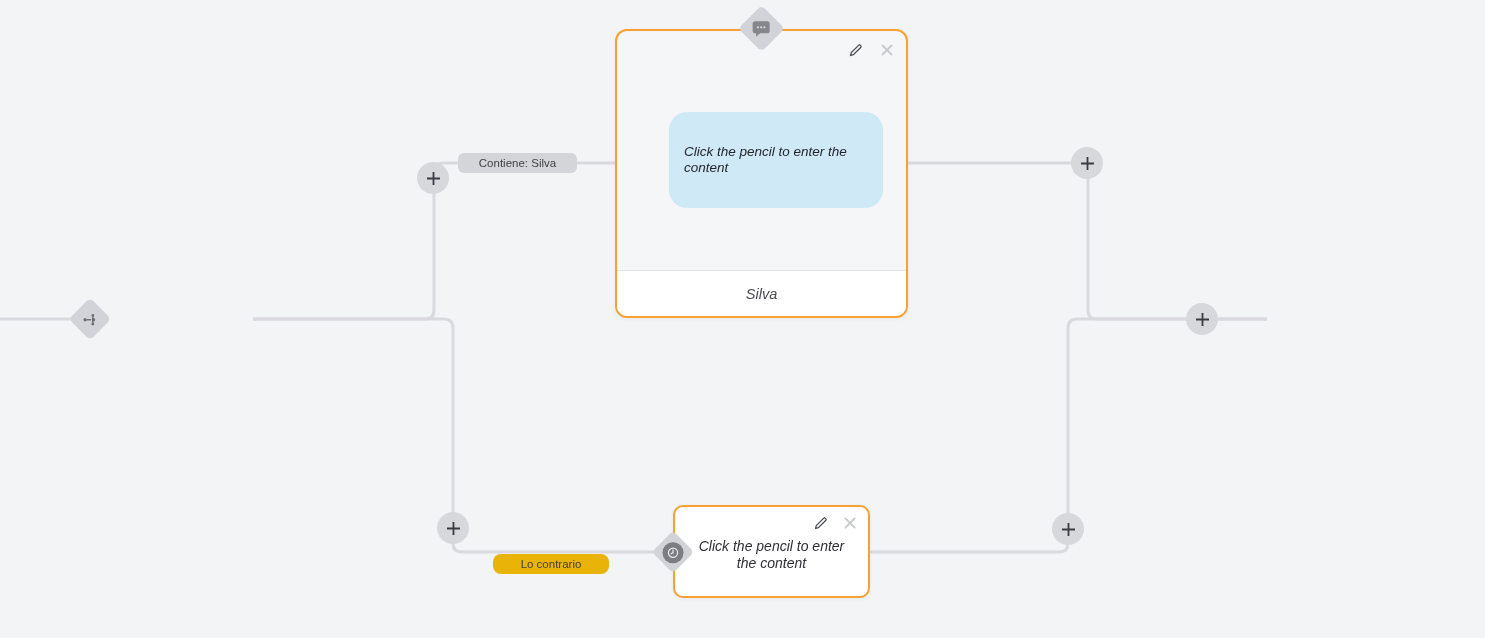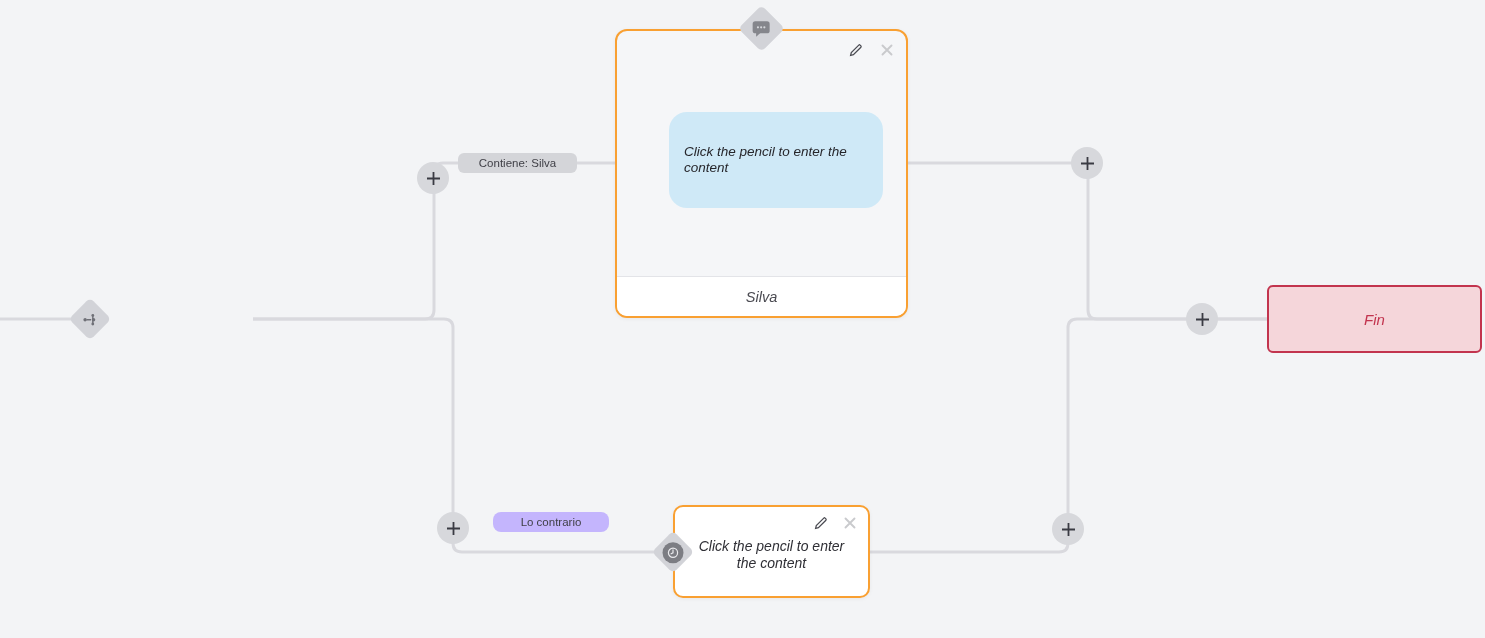--- a/index.html
+++ b/index.html
@@ -33,21 +33,21 @@
     background:#f5f6f8; border:2px solid #f9a032; border-radius:12px;
     box-shadow:0 1px 4px rgba(0,0,0,0.05);
   }
   .node-message .bubble {
     position:absolute; left:52px; top:81px; width:214px; height:96px;
     background:#cfe9f7; border-radius:18px;
     display:flex; align-items:center; padding:10px 15px;
     font-size:13.5px; line-height:1.2; color:#26262b;
   }
   .node-message .footer {
-    position:absolute; left:0; right:0; bottom:0; height:40px;
+    position:absolute; left:0; right:0; bottom:0; height:46px;
     background:#ffffff; border-top:1px solid #e3e4e8;
     border-radius:0 0 10px 10px;
     display:flex; align-items:center; justify-content:center;
     font-size:14.5px; color:#4b4b52;
   }
 
   
   .node-delay {
     left:673px; top:505px; width:197px; height:93px;
     background:#ffffff; border:2px solid #f9a032; border-radius:10px;
@@ -99,21 +99,21 @@
   }
 
   
   .edge-pill {
     position:absolute; z-index:6;
     height:20px; display:flex; align-items:center; justify-content:center;
     padding:0 16px; font-size:11.5px; color:#3f3f46; white-space:nowrap;
     cursor:pointer;
   }
   .pill-gray  { left:458px; top:153px; width:119px; background:#d4d5d9; border-radius:6px; }
-  .pill-white { left:493px; top:512px; width:116px; background:#c4b5fd; border-radius:8px; }
+  .pill-white { left:493px; top:554px; width:116px; background:#eab308; border-radius:8px; }
 </style>
 </head>
 <body>
 
 <div class="canvas">
 
   <svg class="edge-layer" width="1485" height="638">
     <path d="M 0 319 H 75"></path>
     <path d="M 253 319 H 425 Q 434 319 434 310 V 172 Q 434 163 443 163 H 615"></path>
     <path d="M 253 319 H 444 Q 453 319 453 328 V 543 Q 453 552 462 552 H 661"></path>
@@ -202,17 +202,14 @@
     <span class="di">
       <span class="clock-circle">
         <svg width="13" height="13" viewBox="0 0 13 13">
           <circle cx="6.5" cy="6.5" r="4.6" fill="none" stroke="#e9e9ec" stroke-width="1.2"></circle>
           <path d="M6.5 3.6 V6.7 L4.6 7.6" fill="none" stroke="#e9e9ec" stroke-width="1.2" stroke-linecap="round"></path>
         </svg>
       </span>
     </span>
   </div>
 
-  <div class="card node-end">
-    <span>Fin</span>
-  </div>
 
 </div>
 
 </body></html>

